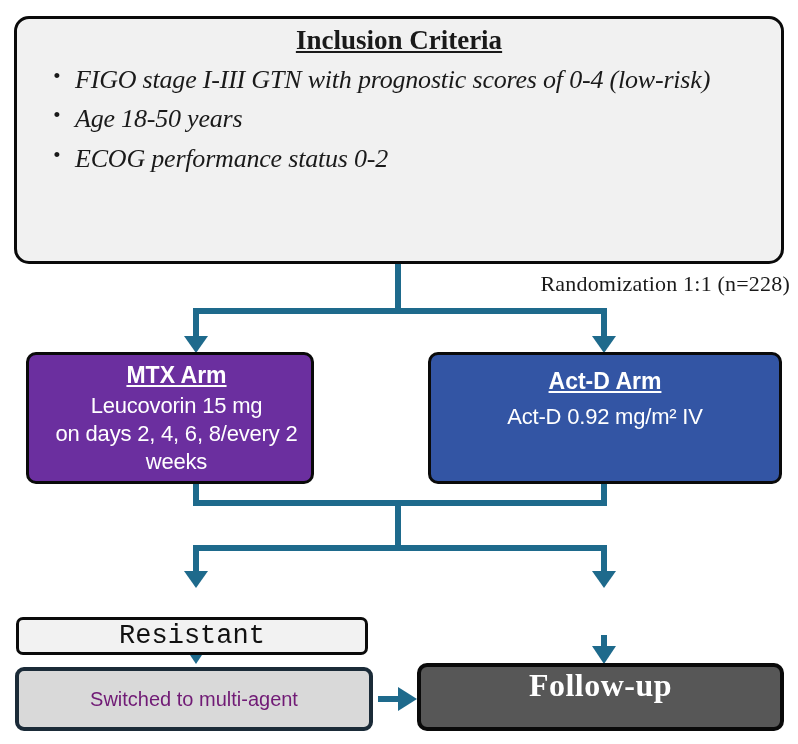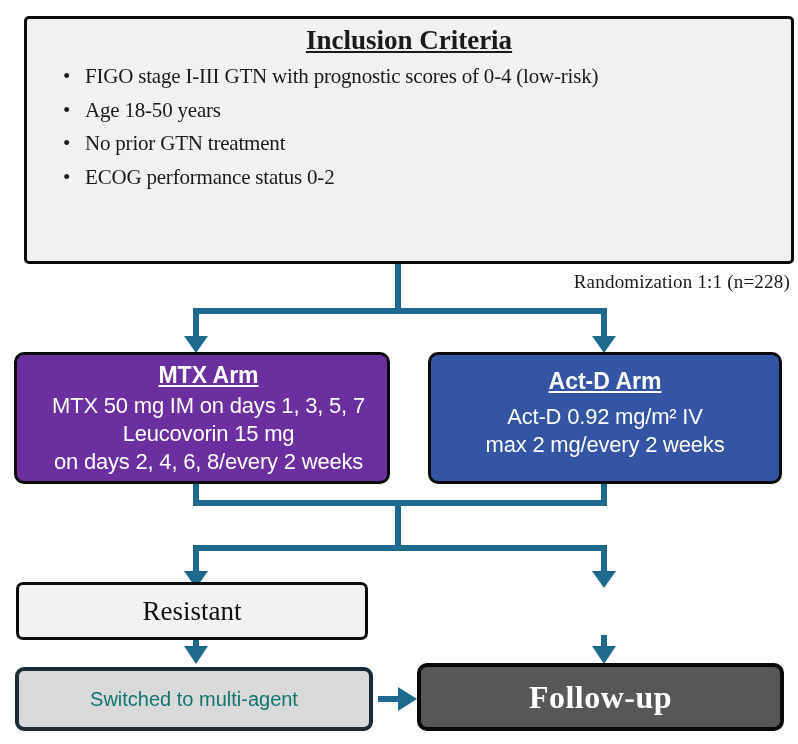--- a/index.html
+++ b/index.html
@@ -14,76 +14,76 @@
     font-family:"Liberation Serif", serif;color:var(--text_dark);
     overflow:hidden;
   }
   #connectors{position:absolute;left:0;top:0;width:798px;height:744px;z-index:0;}
   #connectors line{stroke:var(--teal);stroke-width:6;}
   #connectors polygon{fill:var(--teal);}
   .box{position:absolute;box-sizing:border-box;z-index:1;}
 
   
   .inclusion{
-    left:24px;top:16px;width:770px;height:248px;
-    background:#F1F1F1;border:3px solid var(--border_black);border-radius:5px;
+    left:14px;top:16px;width:770px;height:248px;
+    background:#F1F1F1;border:3px solid var(--border_black);border-radius:15px;
     padding:4px 14px 0 14px;
   }
   .inclusion-title{
     margin:2px 0 9px 0;text-align:center;font-size:27px;font-weight:bold;
     text-decoration:underline;font-family:"Liberation Serif", serif;
   }
   .inclusion ul{margin:0;padding:0 0 0 44px;list-style:none;}
   .inclusion li{
-    position:relative;font-size:21px;line-height:1.13;margin-bottom:10px;
-    max-width:680px;letter-spacing:-0.2px;
+    position:relative;font-size:26px;line-height:1.13;margin-bottom:10px;
+    max-width:680px;letter-spacing:-0.2px;font-style:italic;
   }
   .inclusion li::before{content:"\2022";position:absolute;left:-22px;top:0;font-size:21px;}
 
   
   .flow-label{
-    position:absolute;right:8px;font-size:19px;z-index:1;
+    position:absolute;right:8px;font-size:22px;z-index:1;
     font-family:"Liberation Serif", serif;color:var(--text_dark);letter-spacing:0.2px;
   }
   .label-randomization{top:271px;}
   .label-efficacy{top:517px;}
 
   
   .arm{
     top:352px;height:132px;border:3px solid var(--border_black);border-radius:10px;
     color:var(--text_white);text-align:center;
     font-family:"Liberation Sans", sans-serif;padding-top:7px;
   }
-  .arm-mtx{left:14px;width:376px;background:var(--purple);padding-left:13px;}
+  .arm-mtx{left:26px;width:288px;background:var(--purple);padding-left:13px;}
   .arm-actd{left:428px;width:354px;background:var(--blue);padding-top:13px;}
   .arm-title{font-size:23px;font-weight:bold;text-decoration:underline;margin-bottom:3px;}
   .arm-line{font-size:22px;line-height:1.28;letter-spacing:-0.2px;}
   .arm-actd .arm-title{margin-bottom:8px;}
 
   
   .outcome{
-    top:582px;height:58px;background:var(--box_light);
+    top:617px;height:38px;background:var(--box_light);
     border:3px solid var(--border_black);border-radius:7px;
     display:flex;align-items:center;justify-content:center;
-    font-family:Liberation Serif, serif;font-size:27px;color:#111111;
+    font-family:Liberation Mono, monospace;font-size:27px;color:#111111;
   }
   .outcome-resistant{left:16px;width:352px;}
   .outcome-cr{left:420px;width:364px;}
 
   
   .switched{
     left:15px;top:667px;width:358px;height:64px;background:var(--box_gray);
     border:4px solid var(--border_navy);border-radius:9px;
     display:flex;flex-direction:row;align-items:center;justify-content:center;
-    font-family:"Liberation Sans", sans-serif;font-size:20px;line-height:1.25;color:#0f766e;
+    font-family:"Liberation Sans", sans-serif;font-size:20px;line-height:1.25;color:#701a75;
   }
   .followup{
     left:417px;top:663px;width:367px;height:68px;background:var(--box_dark);
     border:4px solid var(--border_black);border-radius:10px;
-    display:flex;align-items:center;justify-content:center;
+    display:flex;align-items:flex-start;justify-content:center;
     font-family:"Liberation Serif", serif;font-weight:bold;font-size:32px;
     color:var(--text_white);letter-spacing:0.5px;
   }
 </style>
 </head>
 <body>
 
 <div id="canvas">
 
   <svg id="connectors" viewBox="0 0 798 744" xmlns="http://www.w3.org/2000/svg">
@@ -112,38 +112,35 @@
 
     <line x1="378" y1="699" x2="400" y2="699"></line>
     <polygon points="398,687 398,711 417,699"></polygon>
   </svg>
 
   <div class="box inclusion">
     <div class="inclusion-title">Inclusion Criteria</div>
     <ul>
       <li>FIGO stage I-III GTN with prognostic scores of 0-4 (low-risk)</li>
       <li>Age 18-50 years</li>
-      <li>No prior GTN treatment</li>
       <li>ECOG performance status 0-2</li>
     </ul>
   </div>
 
   <div class="flow-label label-randomization">Randomization 1:1  (n=228)</div>
 
   <div class="box arm arm-mtx">
     <div class="arm-title">MTX Arm</div>
-    <div class="arm-line">MTX 50 mg IM on days 1, 3, 5, 7</div>
     <div class="arm-line">Leucovorin 15 mg</div>
     <div class="arm-line">on days 2, 4, 6, 8/every 2 weeks</div>
   </div>
 
   <div class="box arm arm-actd">
     <div class="arm-title">Act-D Arm</div>
     <div class="arm-line">Act-D 0.92 mg/m² IV</div>
-    <div class="arm-line">max 2 mg/every 2 weeks</div>
   </div>
 
 
   <div class="box outcome outcome-resistant">
     <span>Resistant</span>
   </div>
 
 
   <div class="box switched">
     <div>Switched to multi-agent</div>

